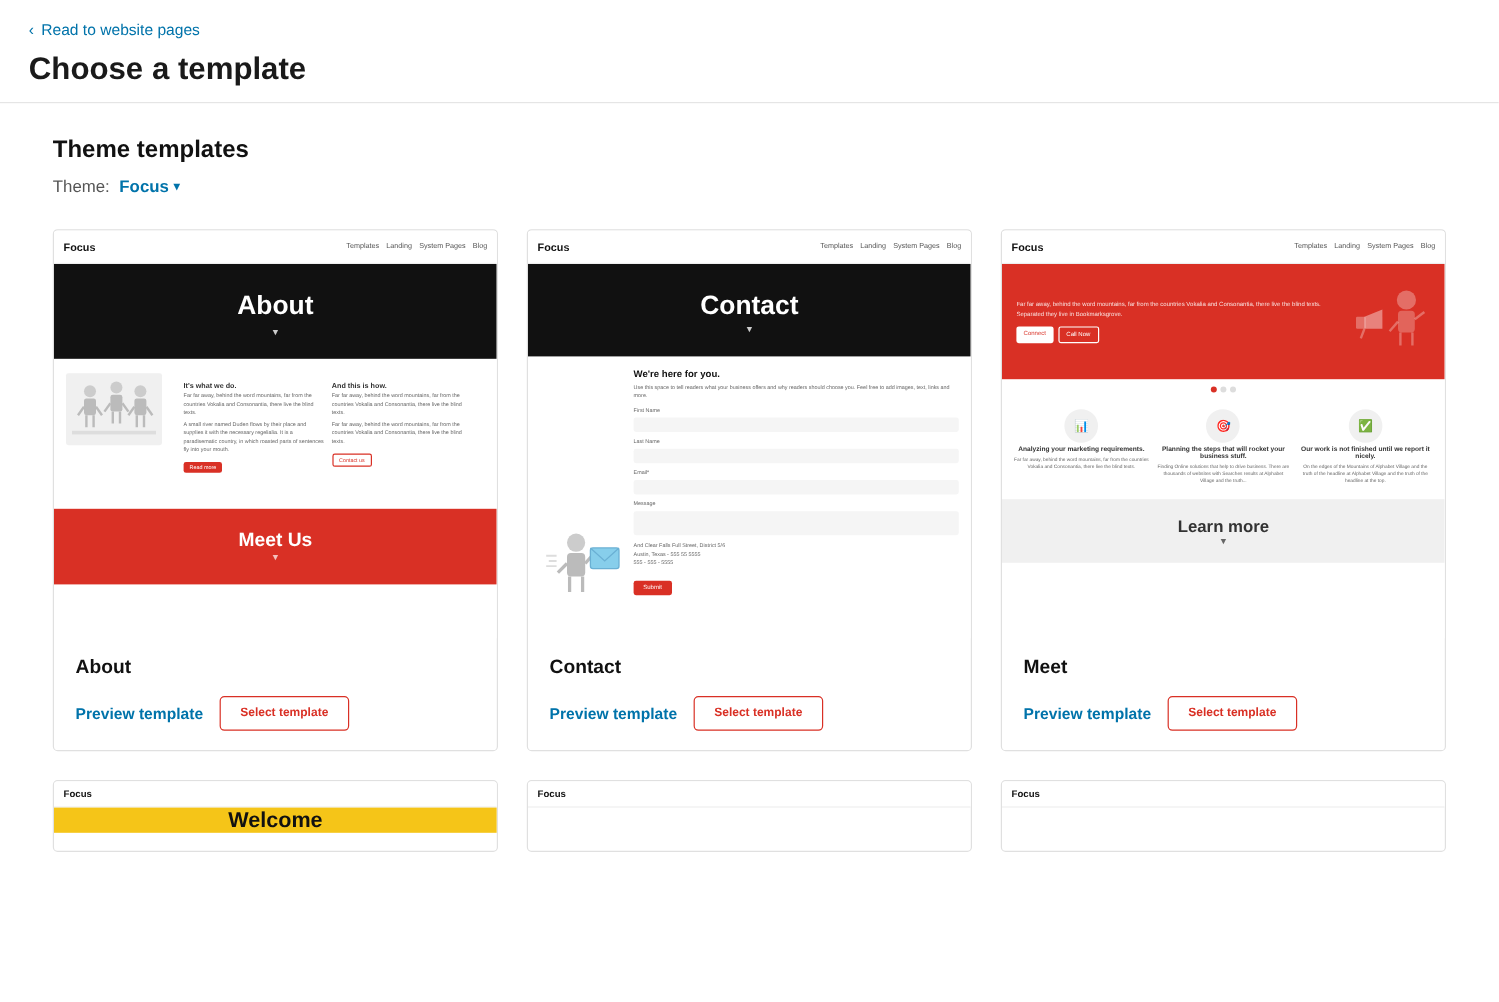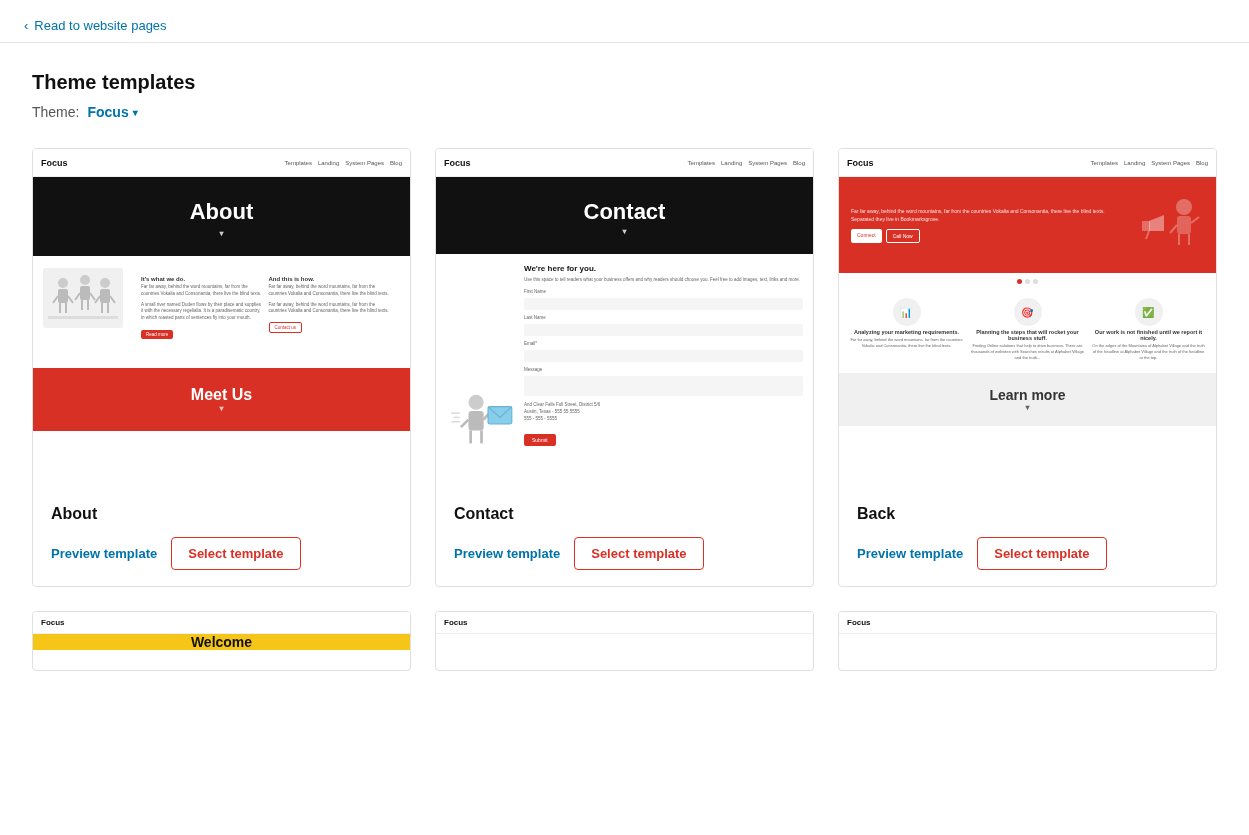--- a/index.html
+++ b/index.html
@@ -11,21 +11,21 @@
     }
     .back-link {
       display: inline-flex; align-items: center; gap: 6px;
       color: #0073aa; font-size: 13px; text-decoration: none; cursor: pointer;
     }
     .page-title {
       font-size: 26px; font-weight: 700; color: #1a1a1a; margin-top: 8px; margin-bottom: 4px;
     }
 
     .main-content {
-      padding: 28px 32px;
+      padding: 28px 44px;
     }
 
     .section-title {
       font-size: 20px; font-weight: 700; margin-bottom: 10px; color: #111;
     }
     .section-desc {
       font-size: 14px; color: #555; margin-bottom: 20px;
     }
 
     .theme-selector {
@@ -170,21 +170,21 @@
       font-size: 16px; font-weight: 700; color: #111; margin-bottom: 14px;
     }
     .template-actions {
       display: flex; align-items: center; gap: 14px;
     }
     .preview-link {
       color: #0073aa; font-size: 13px; font-weight: 600; text-decoration: none; cursor: pointer;
     }
     .select-btn {
       border: 1.5px solid #d93025; background: #fff; color: #d93025;
-      padding: 8px 16px; font-size: 13px; font-weight: 600; border-radius: 4px;
+      padding: 8px 16px; font-size: 10px; font-weight: 600; border-radius: 4px;
       cursor: pointer; transition: background 0.15s;
     }
 
     
     .bottom-row {
       display: grid; grid-template-columns: repeat(3, 1fr); gap: 24px; margin-top: 24px;
     }
     .template-card-partial {
       border: 1px solid #e0e0e0; border-radius: 4px; overflow: hidden; background: #fff; height: 60px;
     }
@@ -198,20 +198,21 @@
     .partial-red2 { background: #d93025; flex: 1; }
   </style>
 </head>
 <body>
 
 <div class="top-nav">
   <a class="back-link">
     <span>‹</span>
     <span>Read to website pages</span>
   </a>
+  <h1 class="page-title">Choose a template</h1>
 </div>
 
 <div class="main-content">
   <h2 class="section-title">Theme templates</h2>
 
   <div class="theme-selector">
     <span class="theme-label">Theme:</span>
     <button class="theme-dropdown">
       <span>Focus</span>
       <span class="chevron">▾</span>
@@ -419,36 +420,36 @@
             <h5>Our work is not finished until we report it nicely.</h5>
             <p>On the edges of the Mountains of Alphabet Village and the truth of the headline at Alphabet Village and the truth of the headline at the top.</p>
           </div>
         </div>
         <div class="gray-footer">
           Learn more
           <div style="font-size:8px; color:#666;">▾</div>
         </div>
       </div>
       <div class="template-info">
-        <div class="template-name">Back</div>
+        <div class="template-name">Meet</div>
         <div class="template-actions">
           <a class="preview-link">Preview template</a>
           <button class="select-btn">Select template</button>
         </div>
       </div>
     </div>
 
   </div>
 
   <div class="bottom-row">
     <div class="template-card-partial">
       <div class="partial-nav">
         <span class="logo">Focus</span>
       </div>
-      <div class="partial-yellow" style="display:flex; align-items:center; justify-content:center; font-size:14px; font-weight:700; color:#111;">
+      <div class="partial-yellow" style="display:flex; align-items:center; justify-content:center; font-size:18px; font-weight:700; color:#111;">
         Welcome
       </div>
     </div>
     <div class="template-card-partial">
       <div class="partial-nav">
         <span class="logo">Focus</span>
       </div>
       <div class="partial-dark" style="display:flex; align-items:center; justify-content:center; font-size:14px; font-weight:700; color:#fff;">
       </div>
     </div>

